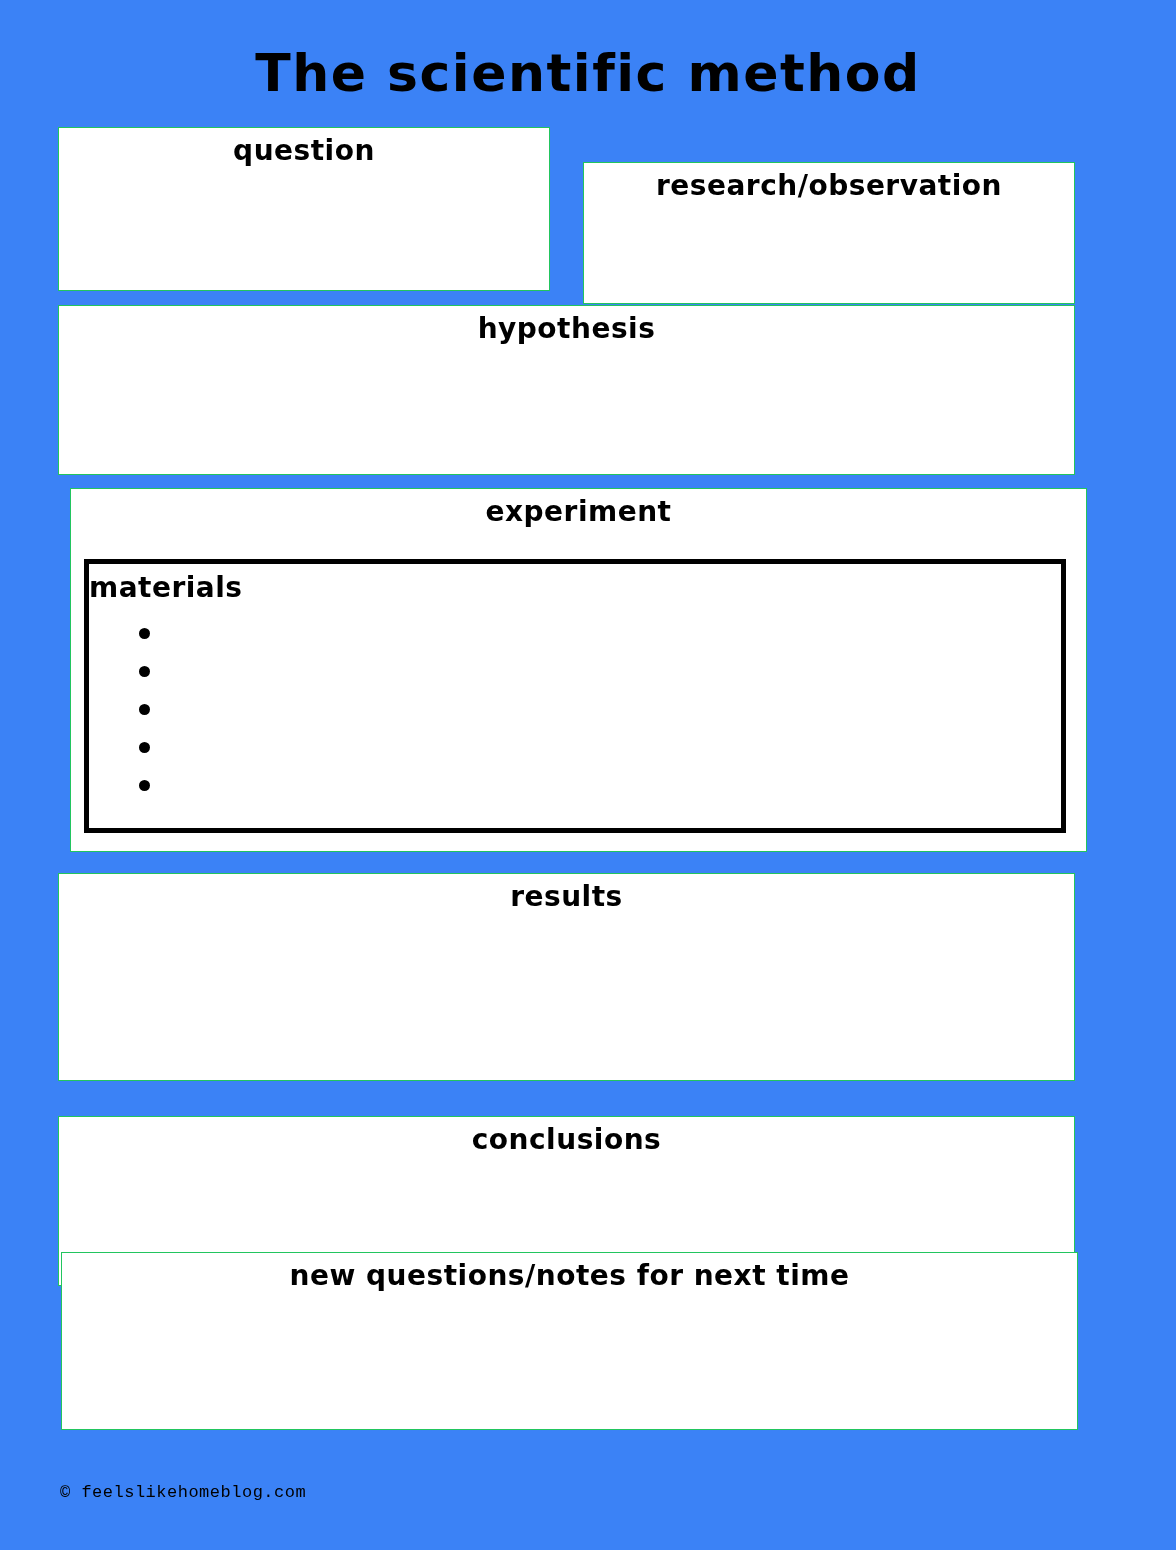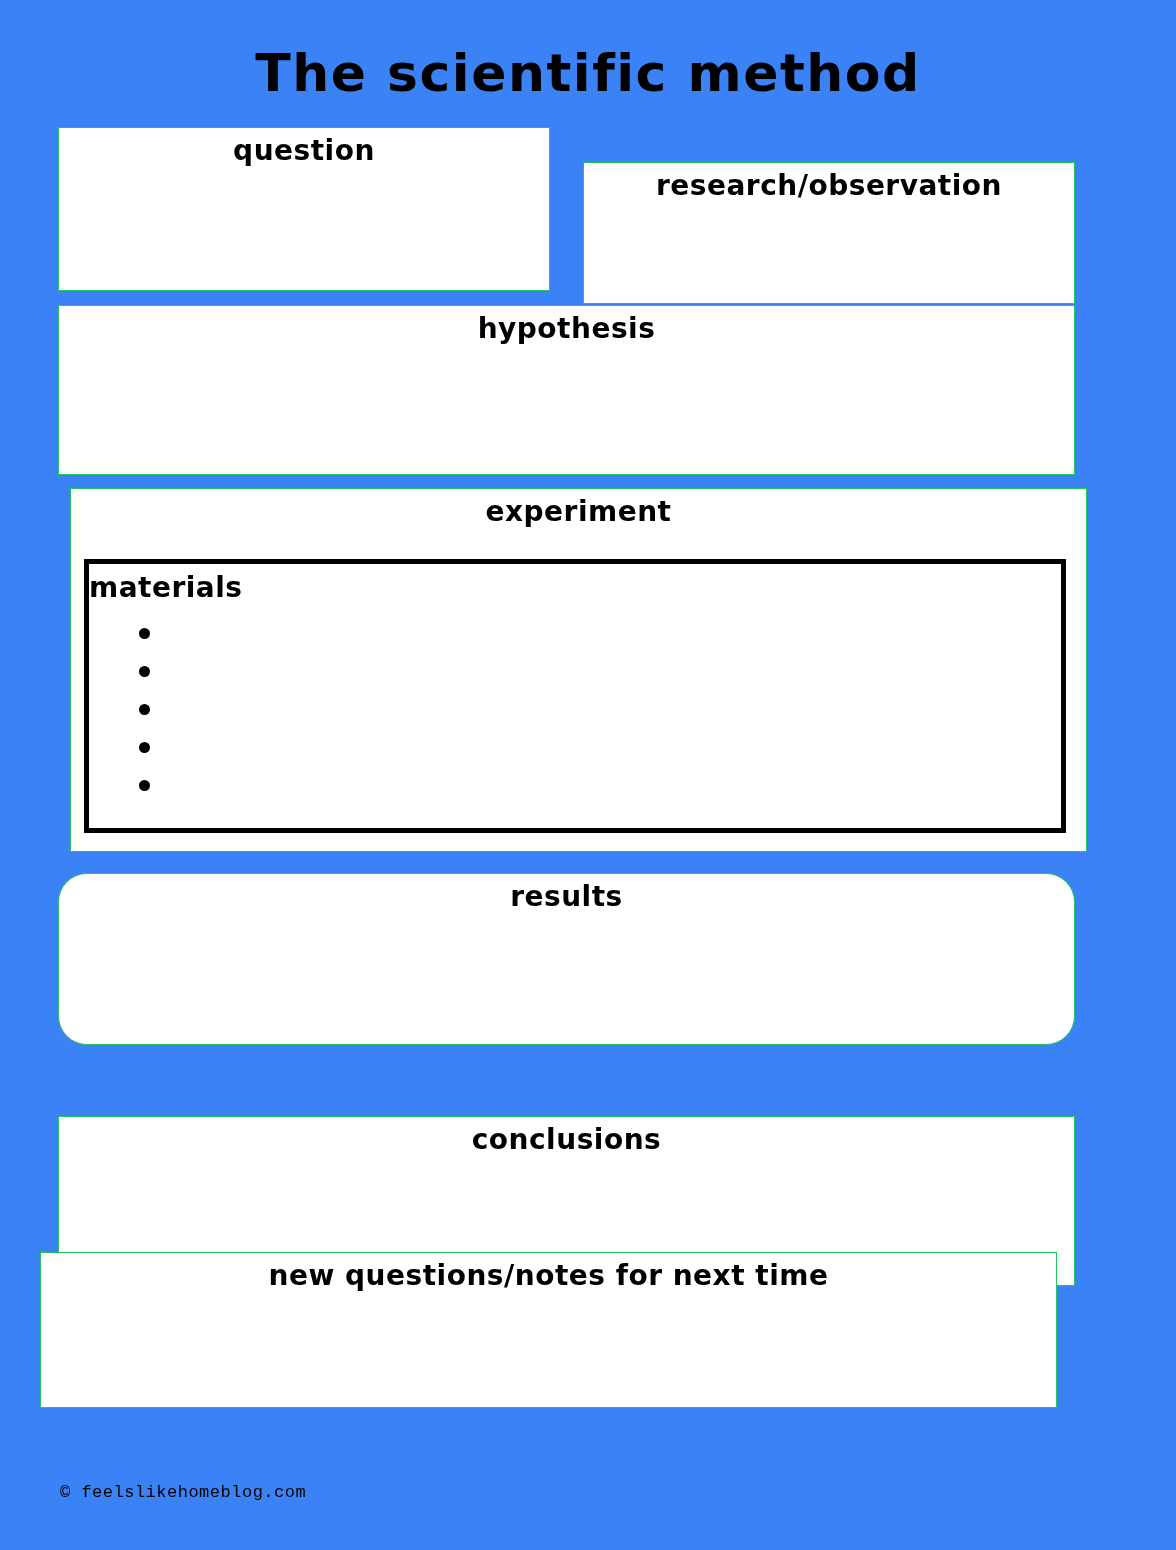--- a/index.html
+++ b/index.html
@@ -62,23 +62,23 @@
     letter-spacing: 0.5px;
     color: #000000;
     white-space: nowrap;
   }
 
   
   #box-question      { left: 58px;  top: 127px;  width: 492px;  height: 164px; }
   #box-research      { left: 583px; top: 125px;  width: 492px;  height: 142px; margin-top: 37px; }
   #box-hypothesis    { left: 58px;  top: 305px;  width: 1017px; height: 170px; text-decoration: underline; }
   #box-experiment    { left: 58px;  top: 488px;  width: 1017px; height: 364px; margin-left: 12px; }
-  #box-results       { left: 58px;  top: 873px;  width: 1017px; height: 172px; border-radius: 29px; }
+  #box-results       { left: 58px;  top: 873px;  width: 1017px; height: 208px; }
   #box-conclusions   { left: 58px;  top: 1116px; width: 1017px; height: 170px; }
-  #box-newquestions  { left: 40px;  top: 1252px; width: 1017px; height: 156px; }
+  #box-newquestions  { left: 61px;  top: 1252px; width: 1017px; height: 178px; }
 
   
   #box-exp-inner {
     position: absolute;
     left: 13px;
     top: 70px;
     width: 982px;
     height: 274px;
     border: 5px solid #000000;
     box-sizing: border-box;

